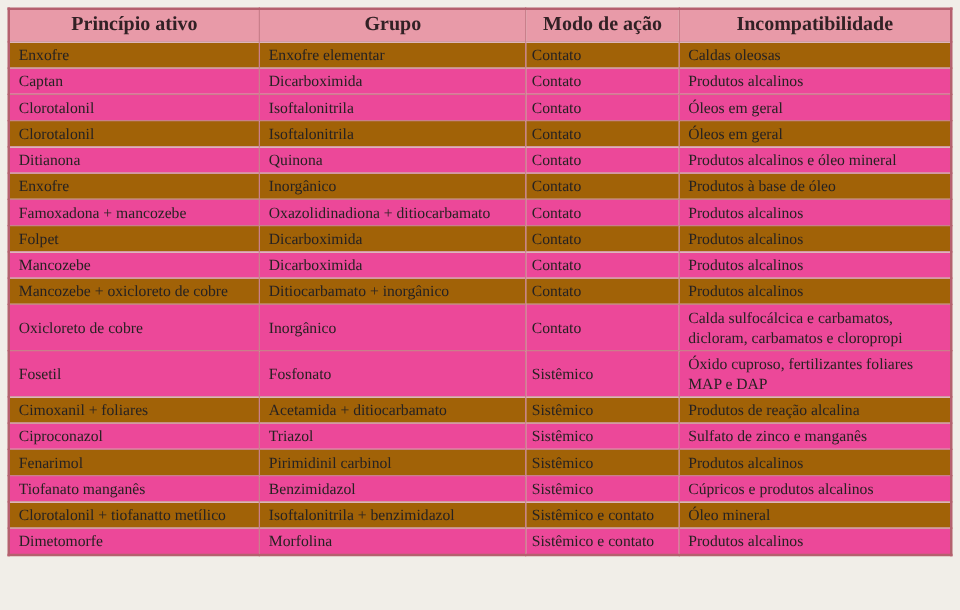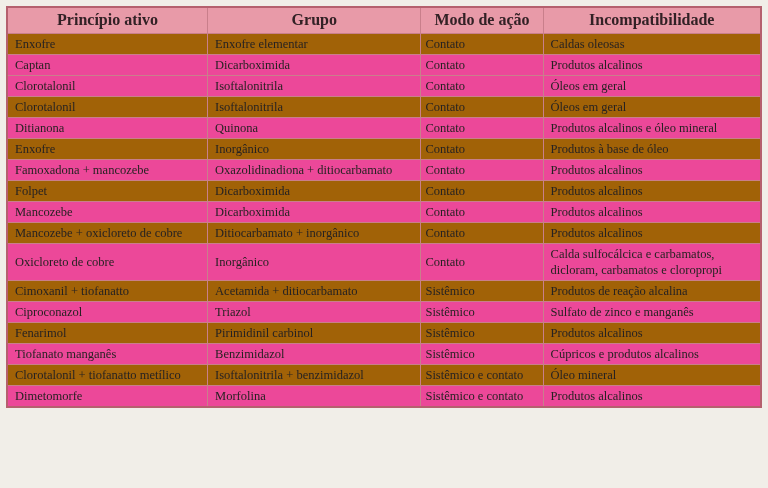--- a/index.html
+++ b/index.html
@@ -124,22 +124,28 @@
           <td>Ditiocarbamato + inorgânico</td>
           <td class="center">Contato</td>
           <td>Produtos alcalinos</td>
         </tr>
         <tr class="row-pink">
           <td>Oxicloreto de cobre</td>
           <td>Inorgânico</td>
           <td class="center">Contato</td>
           <td>Calda sulfocálcica e carbamatos, dicloram, carbamatos e cloropropi</td>
         </tr>
+        <tr class="row-pink">
+          <td>Fosetil</td>
+          <td>Fosfonato</td>
+          <td class="center">Sistêmico</td>
+          <td>Óxido cuproso, fertilizantes foliares MAP e DAP</td>
+        </tr>
         <tr class="row-light">
-          <td>Cimoxanil + tiofanatto</td>
+          <td>Cimoxanil + foliares</td>
           <td>Acetamida + ditiocarbamato</td>
           <td class="center">Sistêmico</td>
           <td>Produtos de reação alcalina</td>
         </tr>
         <tr class="row-pink">
           <td>Ciproconazol</td>
           <td>Triazol</td>
           <td class="center">Sistêmico</td>
           <td>Sulfato de zinco e manganês</td>
         </tr>

